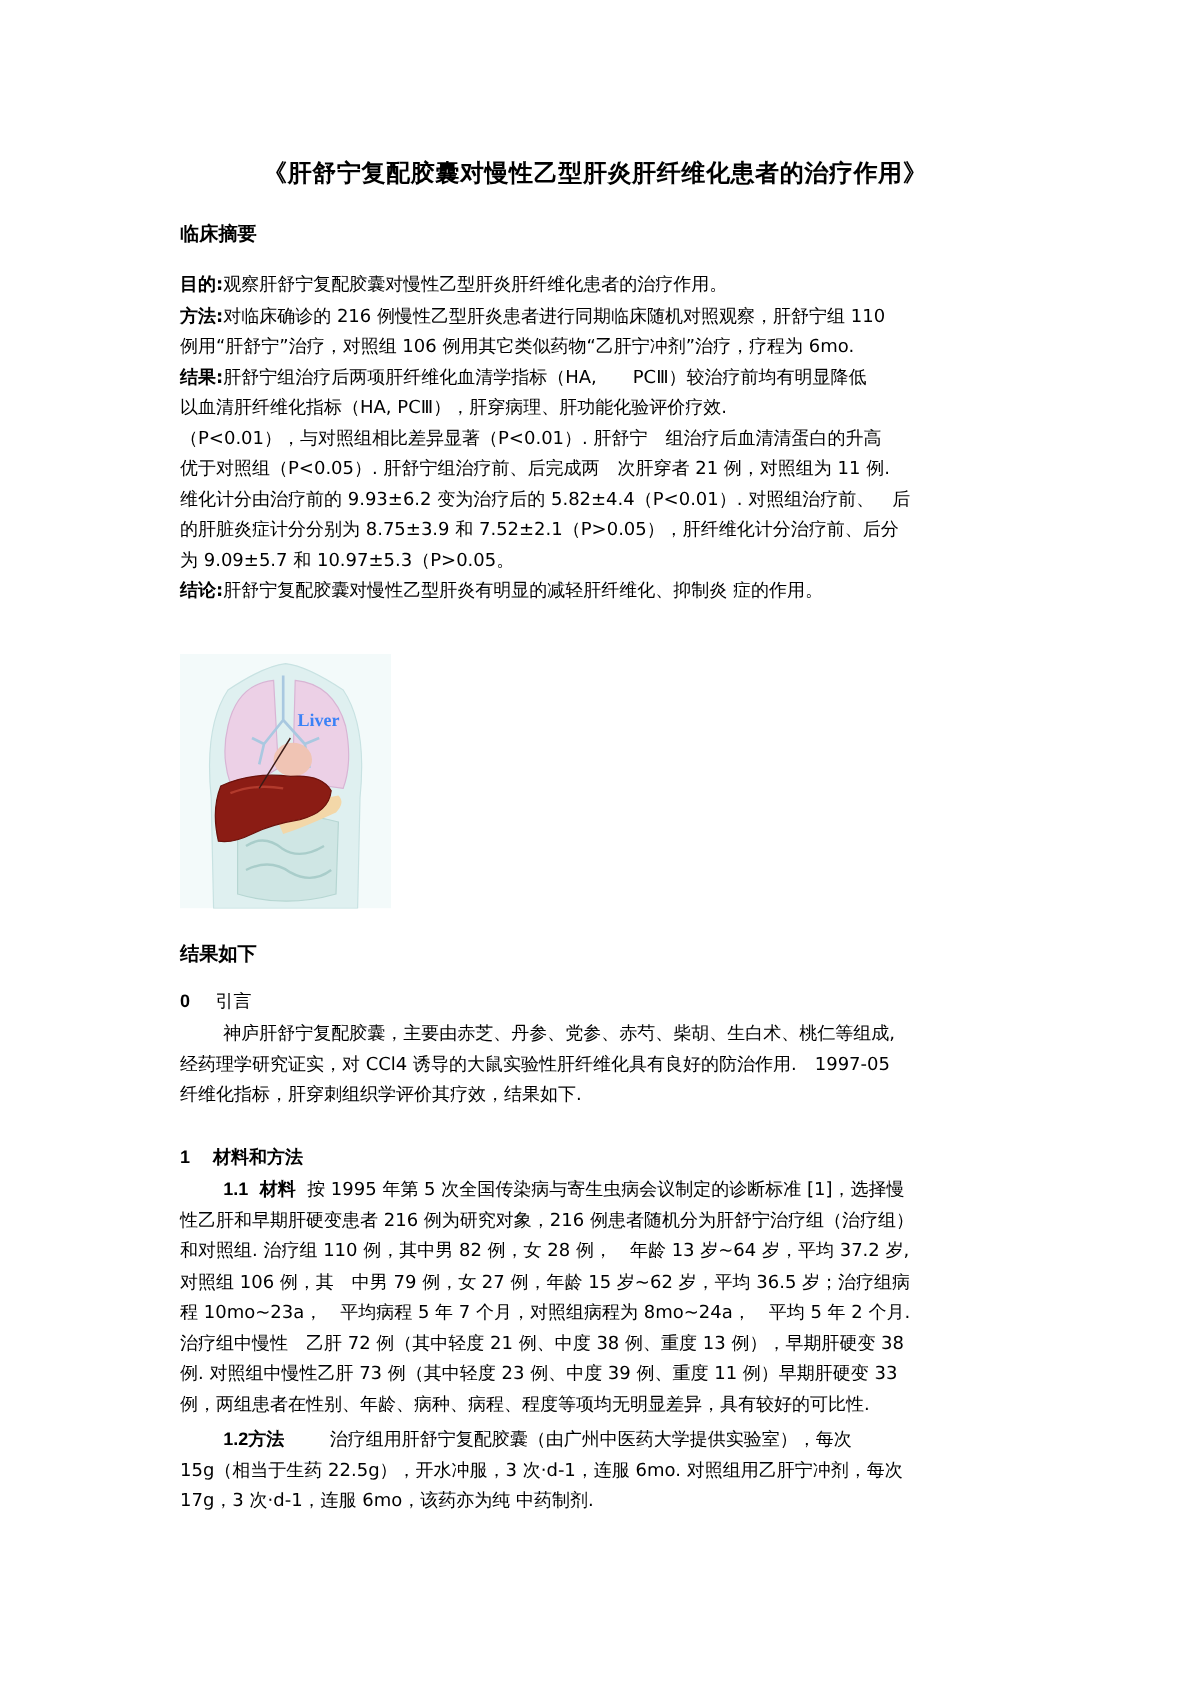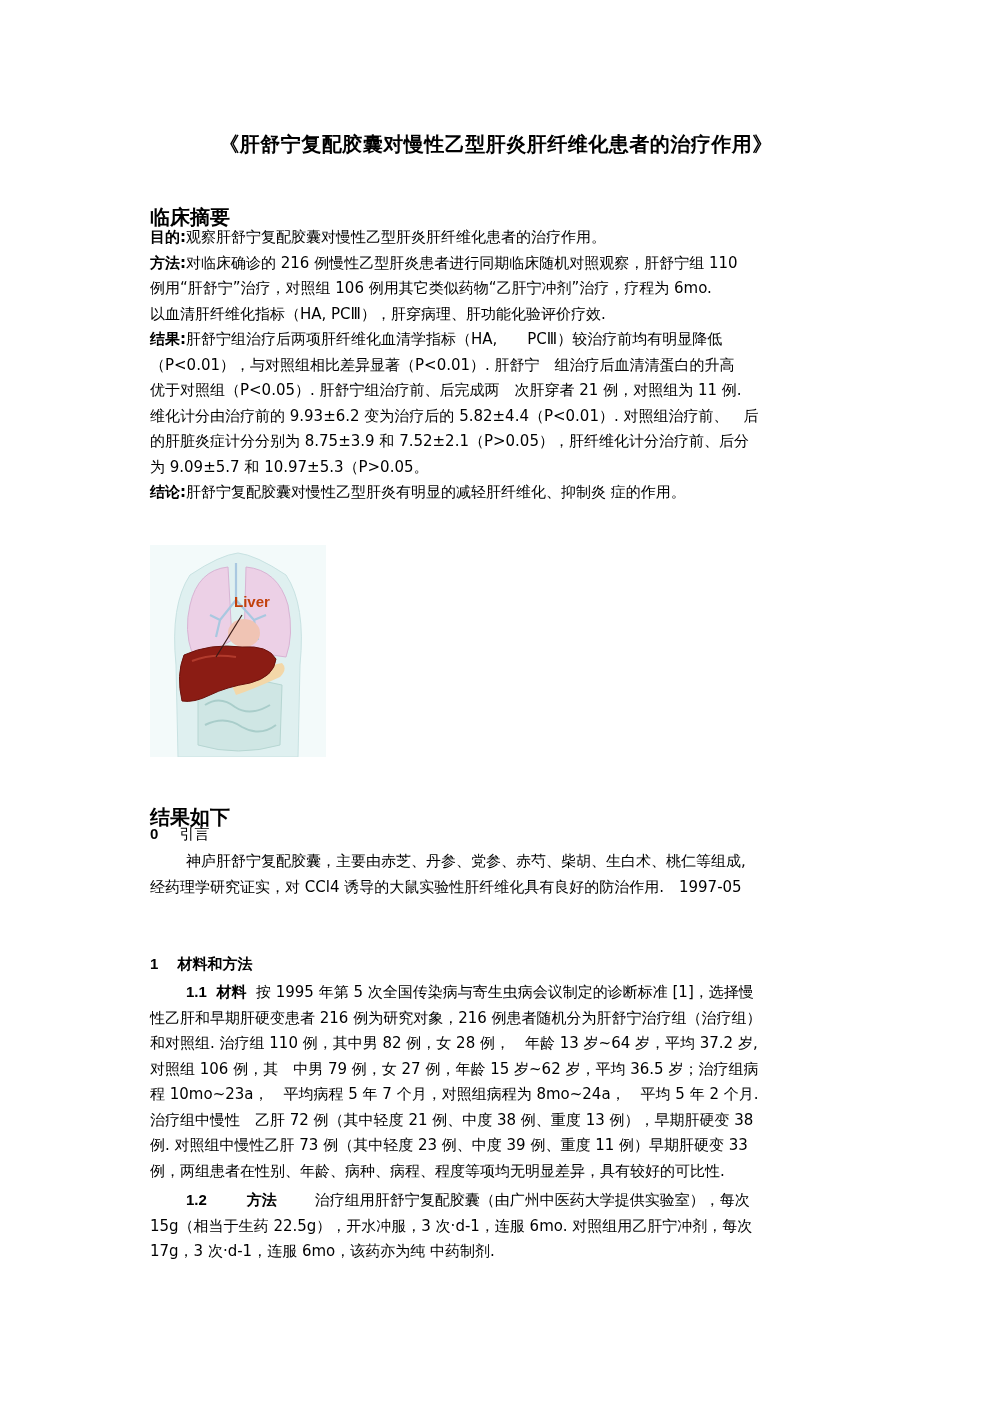--- a/index.html
+++ b/index.html
@@ -2,21 +2,21 @@
 <html><head>
 <meta charset="utf-8">
 <style>
   html, body { margin: 0; padding: 0; background: #ffffff; }
   body { width: 993px; height: 1404px; position: relative; overflow: hidden;
          font-family: "DejaVu Sans", "Liberation Sans", sans-serif; color: #000; }
   .page { position: absolute; left: 150px; top: 0; width: 692px; }
   .title { position: absolute; left: 0; top: 131px; width: 692px; text-align: center;
            font-family: "DejaVu Serif", "Liberation Serif", serif; font-size: 20px; font-weight: bold; letter-spacing: 0.5px; }
   .h2 { position: absolute; left: 0; font-family: "DejaVu Serif", "Liberation Serif", serif;
-        font-size: 20px; font-weight: bold; margin-top: 19px; }
+        font-size: 16px; font-weight: bold; }
   .para { position: absolute; left: 0; width: 692px; font-size: 15px; line-height: 25.5px; text-align: justify; }
   .para b { font-weight: bold; }
   .num { font-weight: bold; font-family: "Liberation Sans", sans-serif; }
   .line { display: block; white-space: nowrap; }
   .indent { padding-left: 36px; }
   .sec { position: absolute; left: 0; font-size: 15px; font-weight: bold; }
   .figure { position: absolute; left: 0; top: 545px; width: 176px; height: 212px; }
 </style>
 </head>
 <body>
@@ -24,22 +24,22 @@
 <div class="page">
 
   <div class="title">《肝舒宁复配胶囊对慢性乙型肝炎肝纤维化患者的治疗作用》</div>
 
   <div class="h2" style="top:185px;">临床摘要</div>
 
   <div class="para" style="top:225px;">
     <span class="line"><b>目的:</b><span>观察肝舒宁复配胶囊对慢性乙型肝炎肝纤维化患者的治疗作用。</span></span>
     <span class="line"><b>方法:</b><span>对临床确诊的 216 例慢性乙型肝炎患者进行同期临床随机对照观察，肝舒宁组 110</span></span>
     <span class="line">例用“肝舒宁”治疗，对照组 106 例用其它类似药物“乙肝宁冲剂”治疗，疗程为 6mo.</span>
+    <span class="line"><b>结果:</b><span>肝舒宁组治疗后两项肝纤维化血清学指标（HA,　　PCⅢ）较治疗前均有明显降低</span></span>
     <span class="line">以血清肝纤维化指标（HA, PCⅢ），肝穿病理、肝功能化验评价疗效.</span>
-    <span class="line"><b>结果:</b><span>肝舒宁组治疗后两项肝纤维化血清学指标（HA,　　PCⅢ）较治疗前均有明显降低</span></span>
     <span class="line">（P&lt;0.01），与对照组相比差异显著（P&lt;0.01）. 肝舒宁　组治疗后血清清蛋白的升高</span>
     <span class="line">优于对照组（P&lt;0.05）. 肝舒宁组治疗前、后完成两　次肝穿者 21 例，对照组为 11 例.</span>
     <span class="line">维化计分由治疗前的 9.93±6.2 变为治疗后的 5.82±4.4（P&lt;0.01）. 对照组治疗前、　后</span>
     <span class="line">的肝脏炎症计分分别为 8.75±3.9 和 7.52±2.1（P&gt;0.05），肝纤维化计分治疗前、后分</span>
     <span class="line">为 9.09±5.7 和 10.97±5.3（P&gt;0.05。</span>
     <span class="line"><b>结论:</b><span>肝舒宁复配胶囊对慢性乙型肝炎有明显的减轻肝纤维化、抑制炎 症的作用。</span></span>
   </div>
 
   <div class="figure">
     <svg width="176" height="212" viewBox="0 0 176 212">
@@ -57,50 +57,51 @@
       <path d="M48 140 Q88 128 132 140 L130 200 Q88 212 48 200 Z" fill="#cfe6e4" stroke="#b6d6d2" stroke-width="1"></path>
       <path d="M55 160 Q70 150 85 162 Q100 172 120 160 M55 180 Q75 170 92 182 Q110 192 126 180" stroke="#a9cdca" stroke-width="2" fill="none"></path>
 
       <path d="M80 136 Q105 122 132 118 Q138 124 130 132 Q104 144 86 150 Z" fill="#f3d7a8"></path>
 
       <path d="M34 110 Q60 98 92 102 Q118 100 126 114 Q124 132 100 138 Q76 142 60 150 Q44 158 32 156 Q26 130 34 110 Z" fill="#8b1c14" stroke="#6b120c" stroke-width="1"></path>
       <path d="M42 116 Q62 108 86 112" stroke="#b23a2c" stroke-width="2" fill="none"></path>
 
       <line x1="92" y1="70" x2="66" y2="112" stroke="#3a1a16" stroke-width="1.2"></line>
     </svg>
-    <span style="position:absolute;left:84px;top:48px;font-family:Liberation Sans, sans-serif;font-weight:bold;font-size:15px;color:#c2410c;">Liver</span>
+    <span style="position:absolute;left:98px;top:48px;font-family:Liberation Serif, serif;font-weight:bold;font-size:15px;color:#3b82f6;">Liver</span>
   </div>
 
   <div class="h2" style="top:785px;">结果如下</div>
 
   <div class="sec" style="top:825px;">
     <span class="num">0</span>
     <span style="font-weight:normal;margin-left:16px;">引言</span>
   </div>
 
   <div class="para" style="top:849px;">
     <span class="line indent">神庐肝舒宁复配胶囊，主要由赤芝、丹参、党参、赤芍、柴胡、生白术、桃仁等组成,</span>
     <span class="line"> 经药理学研究证实，对 CCl4 诱导的大鼠实验性肝纤维化具有良好的防治作用.　1997-05</span>
+    <span class="line">纤维化指标，肝穿刺组织学评价其疗效，结果如下.</span>
   </div>
 
   <div class="sec" style="top:955px;">
     <span class="num">1</span>
     <span style="margin-left:14px;">材料和方法</span>
   </div>
 
   <div class="para" style="top:979px;">
     <span class="line indent"><b class="num">1.1</b>&nbsp;&nbsp;<b>材料</b>&nbsp;&nbsp;<span>按 1995 年第 5 次全国传染病与寄生虫病会议制定的诊断标准 [1]，选择慢</span></span>
     <span class="line">性乙肝和早期肝硬变患者 216 例为研究对象，216 例患者随机分为肝舒宁治疗组（治疗组）</span>
     <span class="line">和对照组. 治疗组 110 例，其中男 82 例，女 28 例，　年龄 13 岁~64 岁，平均 37.2 岁,</span>
     <span class="line">对照组 106 例，其　中男 79 例，女 27 例，年龄 15 岁~62 岁，平均 36.5 岁；治疗组病</span>
     <span class="line">程 10mo~23a，　平均病程 5 年 7 个月，对照组病程为 8mo~24a，　平均 5 年 2 个月.</span>
     <span class="line">治疗组中慢性　乙肝 72 例（其中轻度 21 例、中度 38 例、重度 13 例），早期肝硬变 38</span>
     <span class="line">例. 对照组中慢性乙肝 73 例（其中轻度 23 例、中度 39 例、重度 11 例）早期肝硬变 33</span>
     <span class="line">例，两组患者在性别、年龄、病种、病程、程度等项均无明显差异，具有较好的可比性.</span>
   </div>
 
   <div class="para" style="top:1187px;">
-    <span class="line indent"><b class="num">1.2</b><b style="margin-left:40px;">方法</b><span style="margin-left:38px;">治疗组用肝舒宁复配胶囊（由广州中医药大学提供实验室），每次</span></span>
+    <span class="line indent"><b class="num">1.2</b><b style="">方法</b><span style="margin-left:38px;">治疗组用肝舒宁复配胶囊（由广州中医药大学提供实验室），每次</span></span>
     <span class="line">15g（相当于生药 22.5g），开水冲服，3 次·d-1，连服 6mo. 对照组用乙肝宁冲剂，每次</span>
     <span class="line">17g，3 次·d-1，连服 6mo，该药亦为纯 中药制剂.</span>
   </div>
 
 </div>
 
 </body></html>

